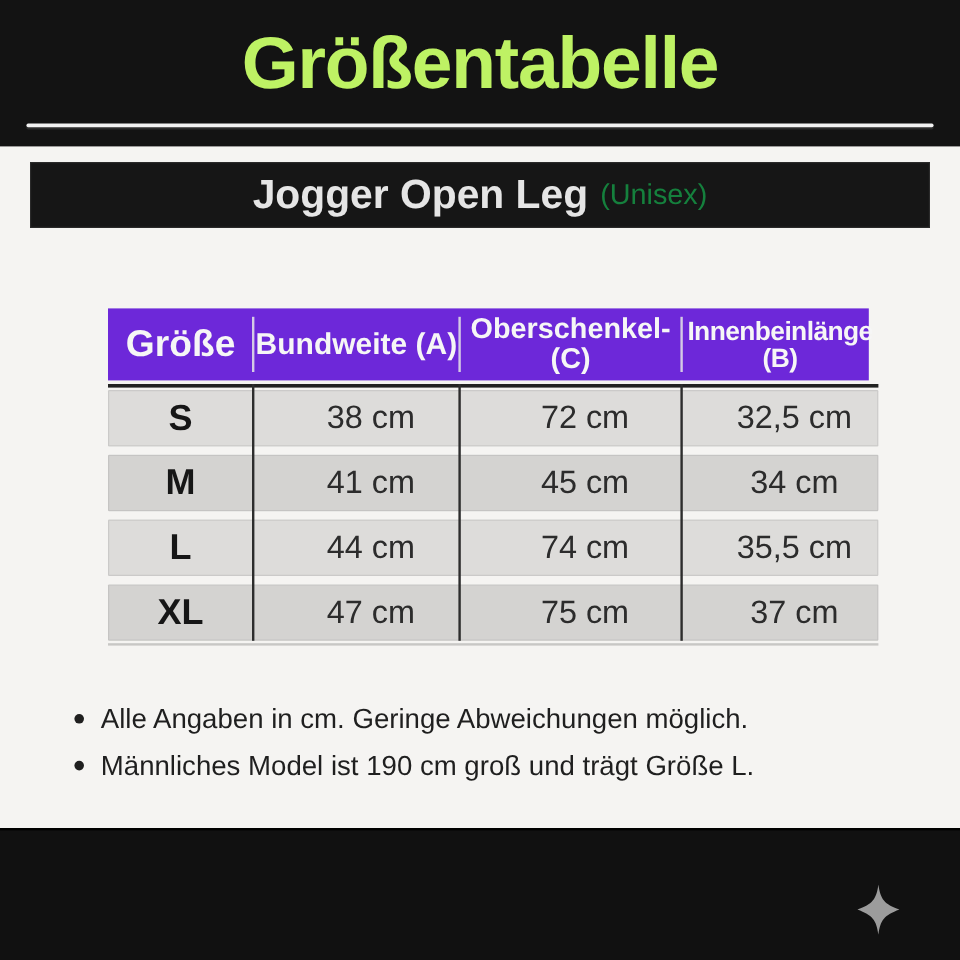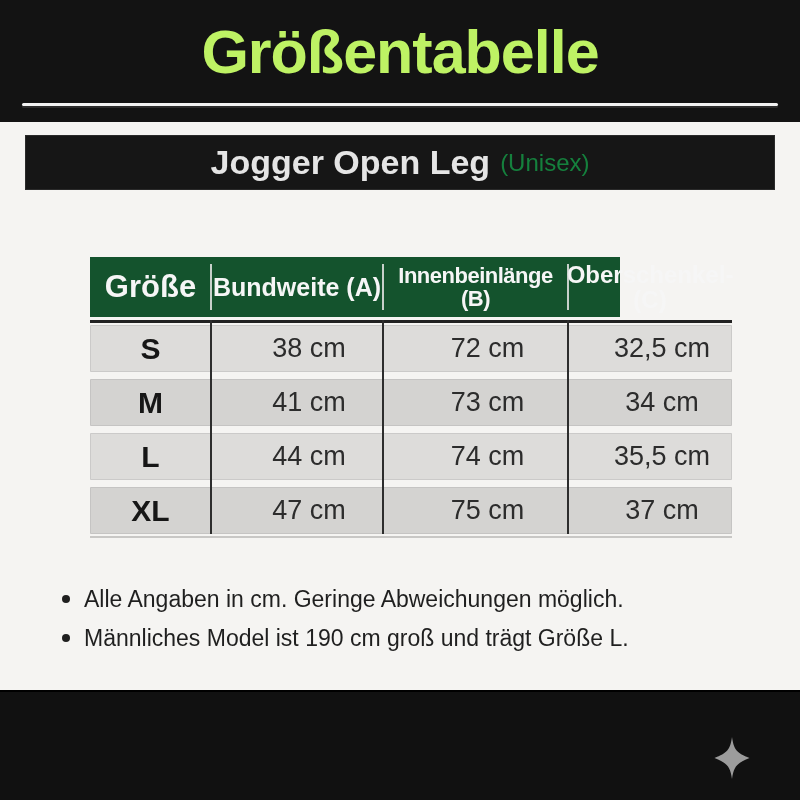--- a/index.html
+++ b/index.html
@@ -67,22 +67,22 @@
 
   
   .size-table {
     position: absolute;
     left: 90px; top: 257px;
     width: 642px; height: 284px;
   }
   .thead {
     position: absolute;
     left: 0; top: 0;
-    width: 530px; height: 60px;
-    background: #14532d;
+    width: 634px; height: 60px;
+    background: #6d28d9;
     display: grid;
     grid-template-columns: 121px 172px 185px 164px;
   }
   .th {
     display: flex;
     flex-direction: column;
     align-items: center;
     justify-content: center;
     color: #f6f6f6;
     font-weight: bold;
@@ -205,43 +205,43 @@
   <div class="product-banner">
     <span class="name">Jogger Open Leg</span>
     <span class="variant">(Unisex)</span>
   </div>
 
   <div class="size-table">
 
     <div class="thead">
       <div class="th c-size">Größe</div>
       <div class="th c-waist">Bundweite (A)</div>
-      <div class="th c-inseam">Innenbeinlänge (B)</div>
       <div class="th c-thigh">
         <span>Oberschenkel-</span>
         <span>(C)</span>
       </div>
+      <div class="th c-inseam">Innenbeinlänge (B)</div>
       <div class="head-sep s1"></div>
       <div class="head-sep s2"></div>
       <div class="head-sep s3"></div>
     </div>
 
     <div class="head-underline"></div>
 
     <div class="rows">
       <div class="t-row">
         <div class="td size-cell">S</div>
         <div class="td value-cell">38 cm</div>
         <div class="td value-cell">72 cm</div>
         <div class="td value-cell">32,5 cm</div>
       </div>
       <div class="t-row alt">
         <div class="td size-cell">M</div>
         <div class="td value-cell">41 cm</div>
-        <div class="td value-cell">73 cm</div>
+        <div class="td value-cell">45 cm</div>
         <div class="td value-cell">34 cm</div>
       </div>
       <div class="t-row">
         <div class="td size-cell">L</div>
         <div class="td value-cell">44 cm</div>
         <div class="td value-cell">74 cm</div>
         <div class="td value-cell">35,5 cm</div>
       </div>
       <div class="t-row alt">
         <div class="td size-cell">XL</div>

